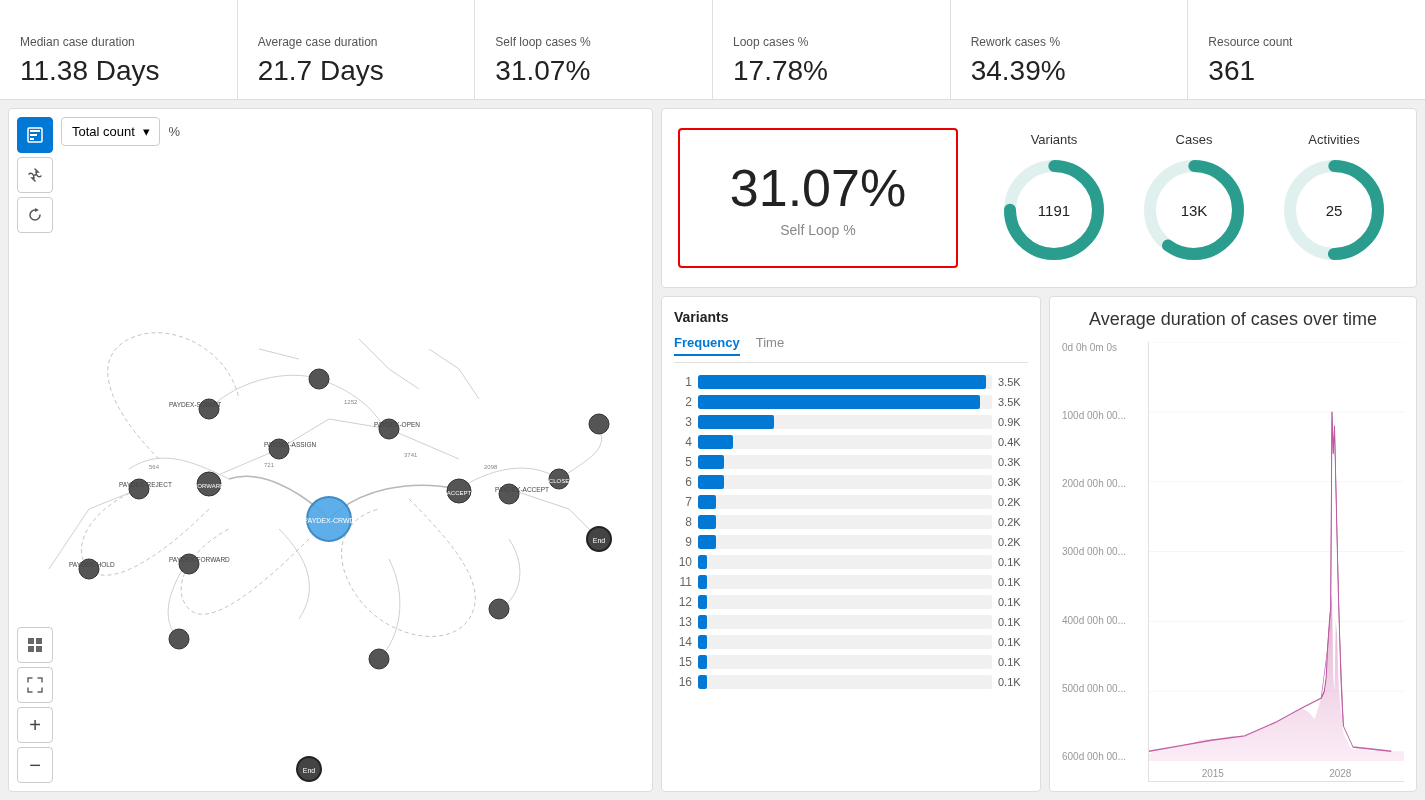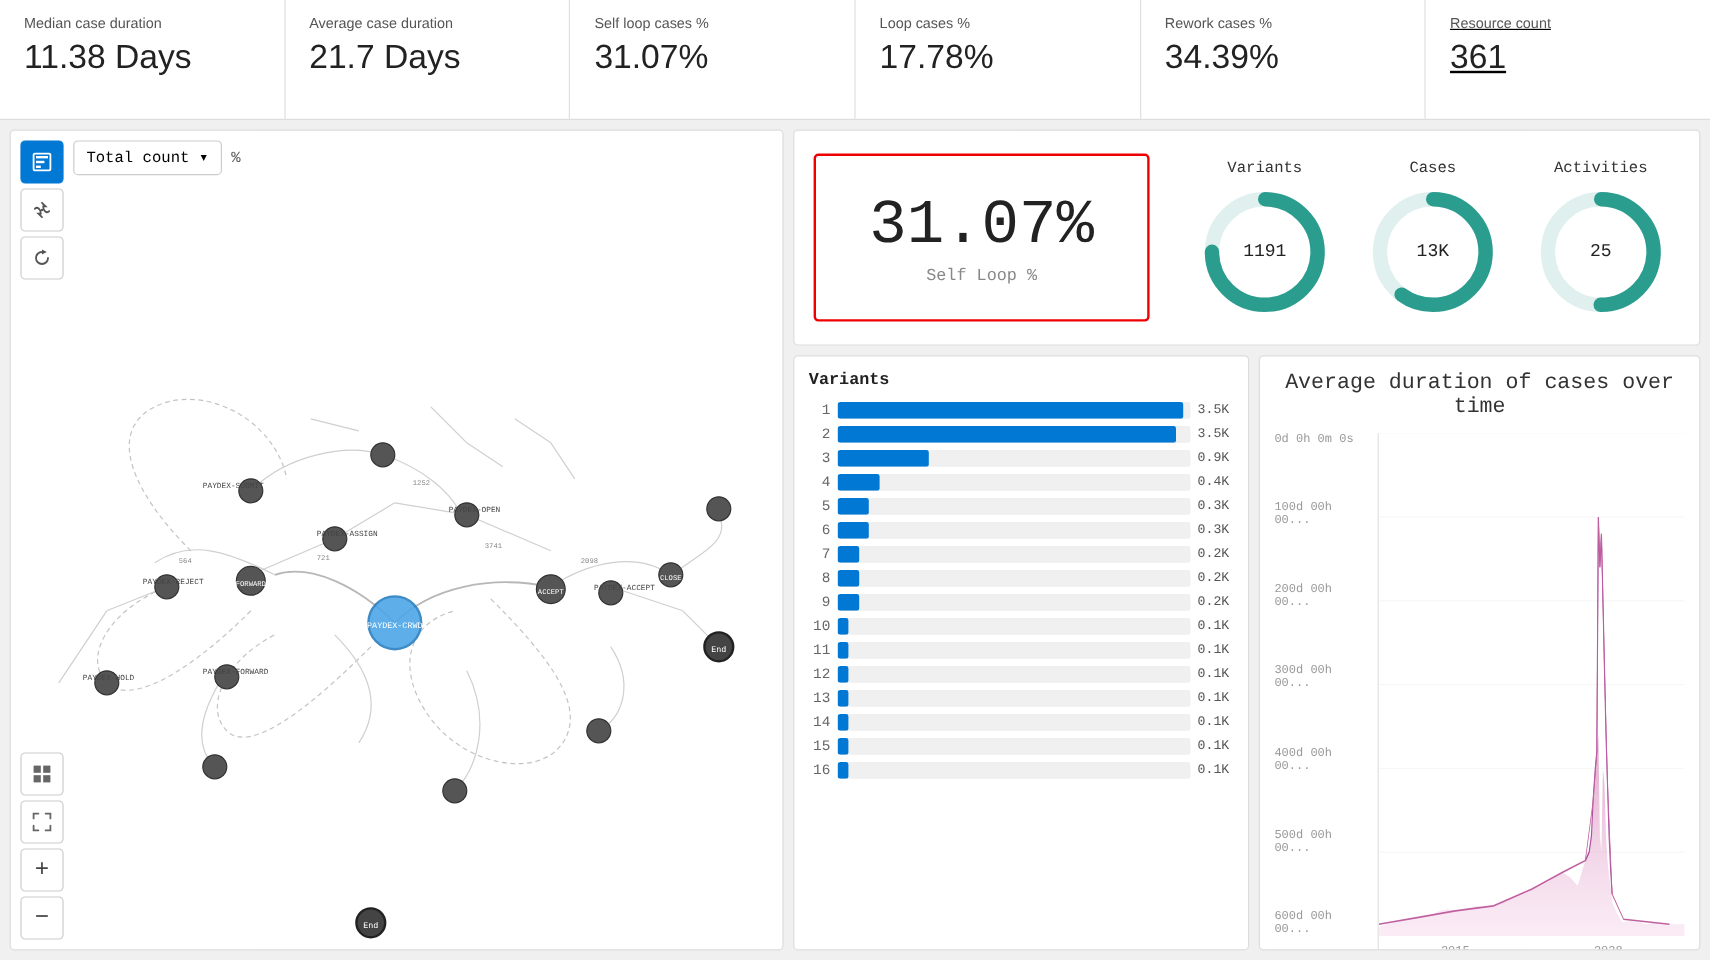--- a/index.html
+++ b/index.html
@@ -9,35 +9,34 @@
     .kpi-bar {
       display: flex;
       background: #fff;
       border-bottom: 1px solid #ddd;
       height: 100px;
     }
     .kpi-item {
       flex: 1;
       display: flex;
       flex-direction: column;
-      justify-content: flex-start;
+      justify-content: flex-end;
       padding: 12px 20px;
       border-right: 1px solid #e0e0e0;
     }
-    .kpi-item:last-child { border-right: none; text-decoration: underline; }
+    .kpi-item:last-child { border-right: none; }
     .kpi-label { font-size: 12px; color: #555; margin-bottom: 6px; }
     .kpi-value { font-size: 28px; font-weight: 300; color: #222; }
 
     
     .main-content {
       display: flex;
       height: 700px;
       padding: 8px;
       gap: 8px;
-      font-family: Liberation Mono, monospace;
     }
 
     
     .left-panel {
       background: #fff;
       border: 1px solid #ddd;
       border-radius: 4px;
       width: 645px;
       position: relative;
       overflow: hidden;
@@ -471,20 +470,24 @@
       <div class="ring-label">25</div>
     </div>
   </div>
         </div>
     </div>
 
     <div class="bottom-panels">
 
       <div class="variants-panel">
         <div class="panel-title">Variants</div>
+        <div class="tab-row">
+          <div class="tab-btn active">Frequency</div>
+          <div class="tab-btn">Time</div>
+        </div>
         <div id="variants-list">
             <div class="variant-row">
     <span class="variant-num">1</span>
     <div class="variant-bar-container">
       <div class="variant-bar" style="width:98%"></div>
     </div>
     <span class="variant-val">3.5K</span>
   </div>
             <div class="variant-row">
     <span class="variant-num">2</span>

